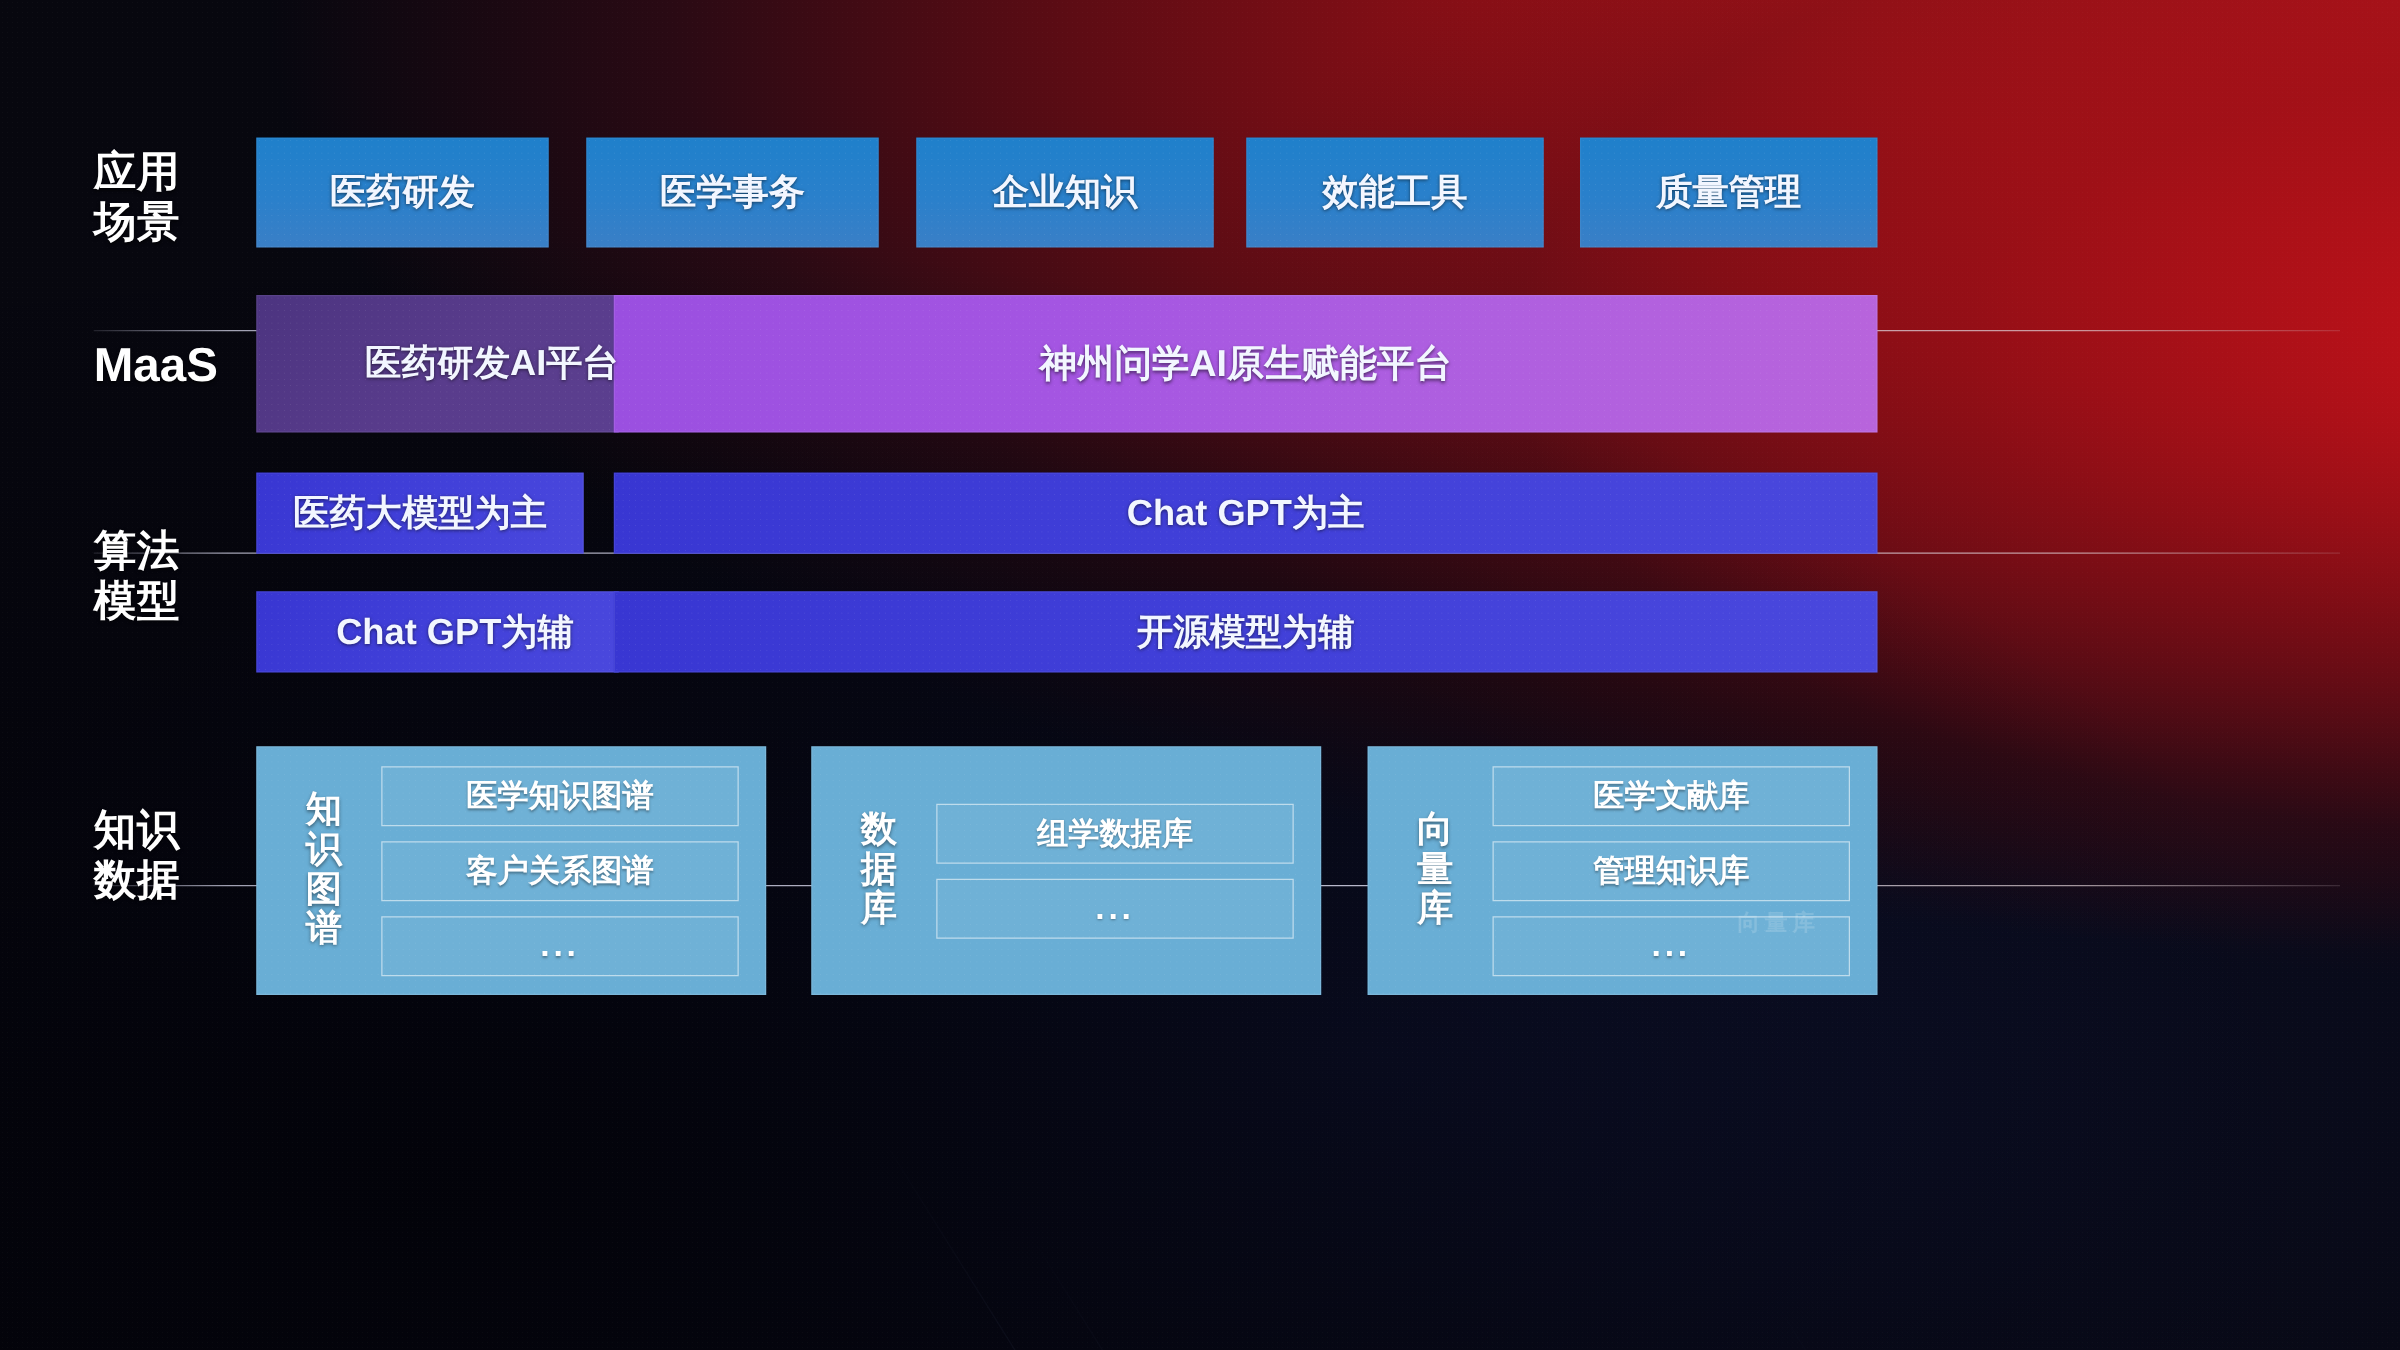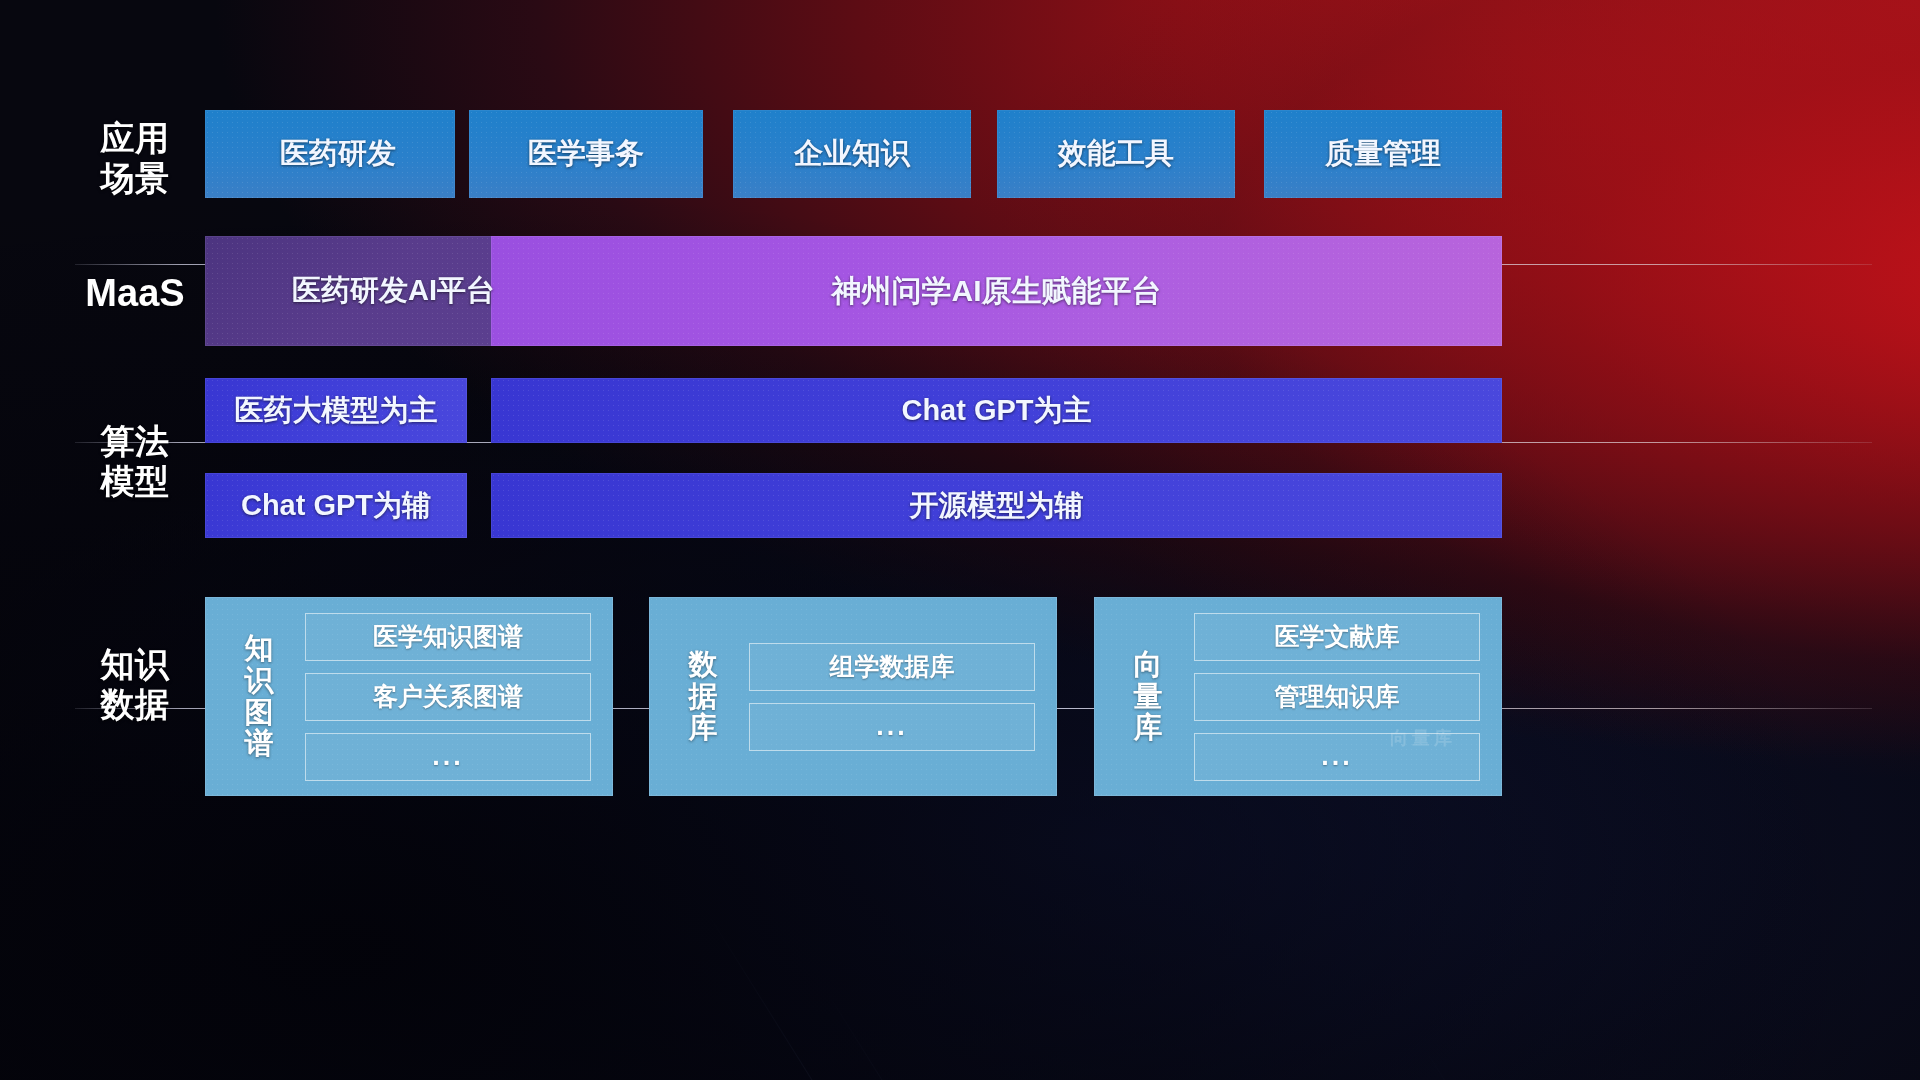--- a/index.html
+++ b/index.html
@@ -43,21 +43,21 @@
     background-image:radial-gradient(rgba(255,255,255,.22) .6px, rgba(0,0,0,0) .7px);
     background-size:4px 4px;
   }
 
   
   .divider{position:absolute;height:1px;left:75px;right:48px;
     background:linear-gradient(90deg,rgba(185,185,205,.15) 0%,rgba(205,205,225,.78) 6%,rgba(215,215,235,.85) 55%,rgba(225,210,215,.7) 88%,rgba(200,180,190,.18) 100%);}
 
   .rowlabel{
     position:absolute;left:75px;width:120px;
-    color:#ffffff;font-weight:700;text-align:center;
+    color:#ffffff;font-weight:700;
     line-height:1.18;letter-spacing:.5px;
     text-shadow:0 1px 3px rgba(0,0,0,.75);
   }
   .rowlabel.cn{font-size:34px;}
   .rowlabel.en{font-size:38px;letter-spacing:0px;}
 
   
   .box{position:absolute;display:flex;align-items:center;justify-content:center;
        color:#f2f6ff;font-weight:700;text-shadow:0 1px 3px rgba(0,0,0,.55);}
   .box .dots{position:absolute;inset:0;opacity:.35;
@@ -125,21 +125,21 @@
 
   <div class="divider" style="top:264px"></div>
   <div class="divider" style="top:442px"></div>
   <div class="divider" style="top:708px"></div>
 
   <div class="rowlabel cn" style="top:118px">
     <div>应用</div>
     <div>场景</div>
   </div>
 
-  <div class="box app-box" style="left:205px;top:110px;width:234px;padding-left:16px;">
+  <div class="box app-box" style="left:205px;top:110px;width:234px;">
     <div class="dots"></div>
     <span class="lbl">医药研发</span>
   </div>
   <div class="box app-box" style="left:469px;top:110px;width:234px;">
     <div class="dots"></div>
     <span class="lbl">医学事务</span>
   </div>
   <div class="box app-box" style="left:733px;top:110px;width:238px;">
     <div class="dots"></div>
     <span class="lbl">企业知识</span>
@@ -173,21 +173,21 @@
 
   <div class="box algo" style="left:205px;top:378px;width:262px;">
     <div class="dots"></div>
     <span class="lbl">医药大模型为主</span>
   </div>
   <div class="box algo" style="left:491px;top:378px;width:1011px;">
     <div class="dots"></div>
     <span class="lbl">Chat GPT为主</span>
   </div>
 
-  <div class="box algo" style="left:205px;top:473px;width:262px;">
+  <div class="box algo" style="left:205px;top:473px;width:262px;padding-left:28px;">
     <div class="dots"></div>
     <span class="lbl">Chat GPT为辅</span>
   </div>
   <div class="box algo" style="left:491px;top:473px;width:1011px;">
     <div class="dots"></div>
     <span class="lbl">开源模型为辅</span>
   </div>
 
   <div class="rowlabel cn" style="top:644px">
     <div>知识</div>

